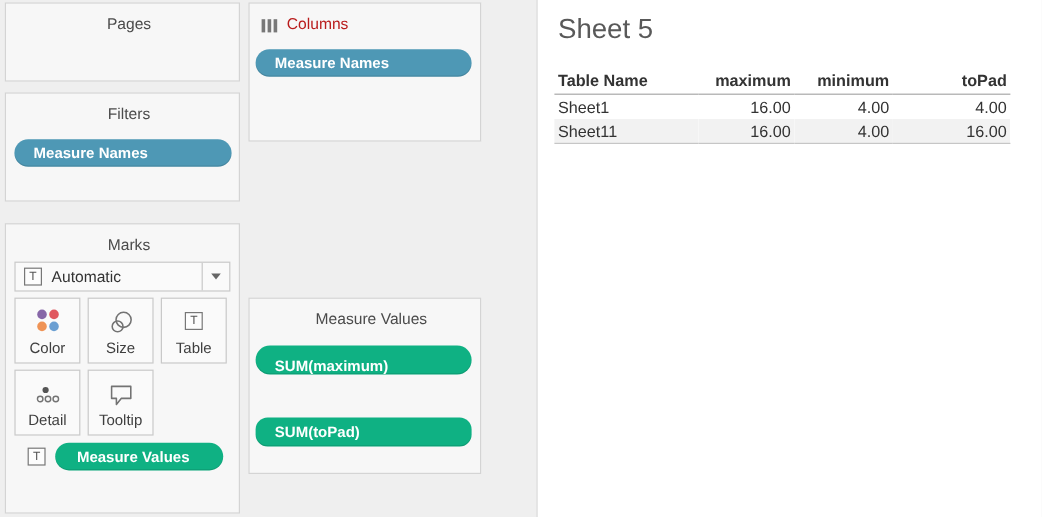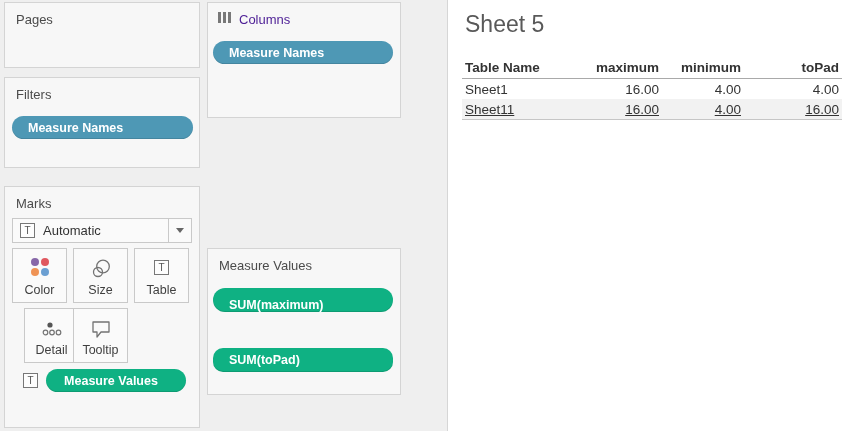--- a/index.html
+++ b/index.html
@@ -5,22 +5,22 @@
   html,body{margin:0;padding:0;}
   .app{
     position:relative;width:868px;height:431px;overflow:hidden;
     background:#efefef;
     font-family:"Liberation Sans","DejaVu Sans",sans-serif;
     color:#4a4a4a;-webkit-font-smoothing:antialiased;
   }
   .card{
     position:absolute;background:#f7f7f7;border:1px solid #d4d4d4;box-sizing:border-box;
   }
-  .card-title{font-size:13px;color:#4b4b4b;margin:9px 0 0 11px;}
-  .shelf-head{display:flex;align-items:flex-start;gap:8px;margin:9px 0 0 10px;font-size:13px;color:#4c1d95;}
+  .card-title{font-size:13px;color:#4b4b4b;margin:9px 0 0 11px;text-align:center;}
+  .shelf-head{display:flex;align-items:flex-end;gap:8px;margin:9px 0 0 10px;font-size:13px;color:#b91c1c;}
 
   
   .pill{
     height:23px;border-radius:12px;color:#ffffff;font-size:12.5px;font-weight:bold;
     display:flex;align-items:center;padding:0 10px 0 16px;box-sizing:border-box;
     box-shadow:inset 0 -1px rgba(0,0,0,0.12);cursor:default;white-space:nowrap;
   }
   .pill.blue{background:#4E98B5;}
   .pill.green{background:#0FB183;}
   .abs{position:absolute;}
@@ -61,21 +61,21 @@
   .sheet{
     position:absolute;left:406px;top:0;width:462px;height:431px;
     background:#ffffff;border-left:1px solid #d6d6d6;box-sizing:border-box;margin-left:41px;
   }
   .sheet-title{position:absolute;left:17px;top:11px;font-size:23px;color:#595959;}
   table.viz{position:absolute;left:14px;top:57px;border-collapse:collapse;table-layout:fixed;font-size:13.5px;color:#333;}
   table.viz th,table.viz td{padding:0 3px;height:20px;overflow:hidden;white-space:nowrap;}
   table.viz th{font-weight:bold;border-bottom:1px solid #a9a9a9;height:21px;}
   .al{text-align:left;}
   .ar{text-align:right;}
-  tr.banded td{background:#f2f2f2;text-decoration:underline;}
+  tr.banded td{background:#f2f2f2;}
   tr.lastrow td{border-bottom:1px solid #c6c6c6;}
   .w-name{width:120px;} .w-max{width:80px;} .w-min{width:82px;} .w-pad{width:98px;}
 </style>
 </head>
 <body>
 
 <div class="app">
 
   <div class="card" style="left:4px;top:2px;width:196px;height:66px;">
     <div class="card-title">Pages</div>
@@ -119,21 +119,21 @@
       </span>
       <span class="lbl">Size</span>
     </div>
     <div class="mark-btn" style="left:129px;top:61px;">
       <span class="ic" style="top:11px;">
         <span class="tbox">T</span>
       </span>
       <span class="lbl">Table</span>
     </div>
 
-    <div class="mark-btn" style="left:7px;top:121px;margin-left:12px;">
+    <div class="mark-btn" style="left:7px;top:121px;">
       <span class="ic">
         <svg width="24" height="22" viewBox="0 0 24 22">
           <circle cx="10" cy="7" r="2.6" fill="#555"></circle>
           <circle cx="5.5" cy="14.5" r="2.3" fill="none" stroke="#737373" stroke-width="1.2"></circle>
           <circle cx="12" cy="14.5" r="2.3" fill="none" stroke="#737373" stroke-width="1.2"></circle>
           <circle cx="18.5" cy="14.5" r="2.3" fill="none" stroke="#737373" stroke-width="1.2"></circle>
         </svg>
       </span>
       <span class="lbl">Detail</span>
     </div>

